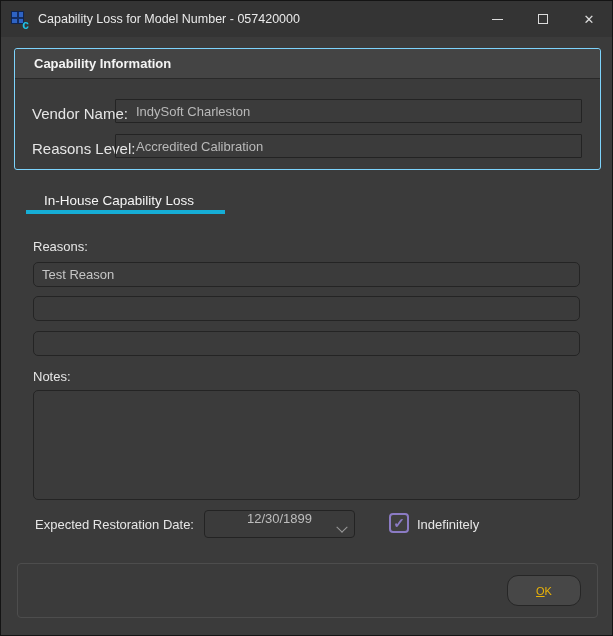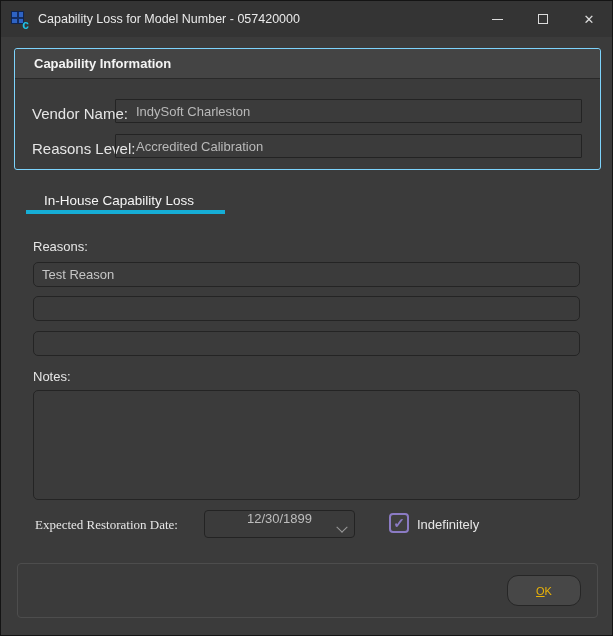--- a/index.html
+++ b/index.html
@@ -114,21 +114,21 @@
   <div class="tab-underline"></div>
 
   <span class="sec-label" style="left:32px;top:238px;">Reasons:</span>
   <input class="reason-input" style="top: 261px;" value="Test Reason">
   <input class="reason-input" style="top: 295px;" value="">
   <input class="reason-input" style="top: 330px;" value="">
 
   <span class="sec-label" style="left:32px;top:368px;">Notes:</span>
   <textarea class="notes-area" style=""></textarea>
 
-  <span class="sec-label" style="left:34px;top:516px;font-family:Liberation Serif, serif;">Expected Restoration Date:</span>
+  <span class="sec-label" style="left:34px;top:516px;">Expected Restoration Date:</span>
   <div class="date-combo">
     <span>12/30/1899</span>
     <span class="chevron"></span>
   </div>
   <div class="checkbox">
     <span>✓</span>
   </div>
   <span class="chk-label">Indefinitely</span>
 
   <div class="footer-panel"></div>

